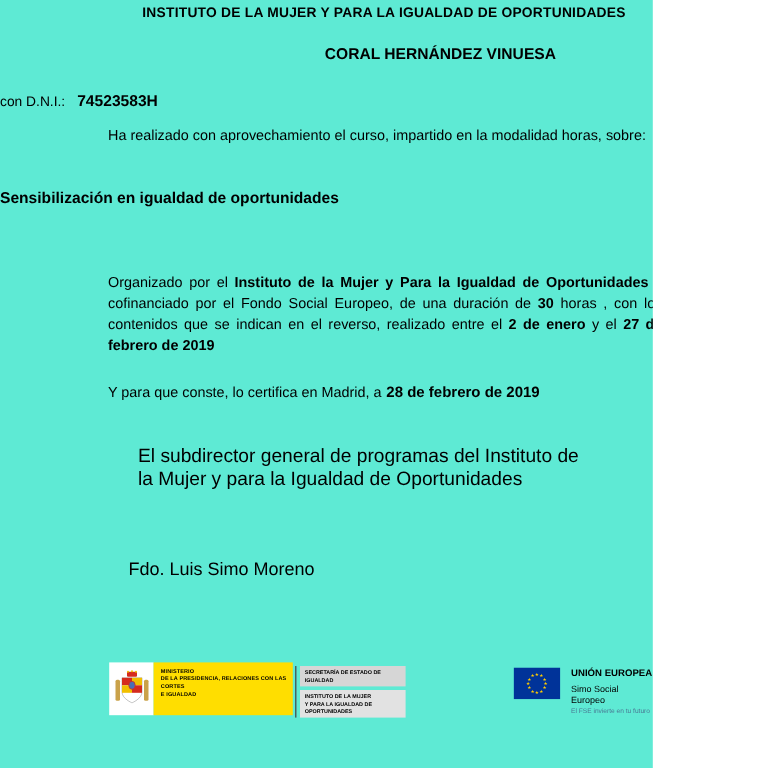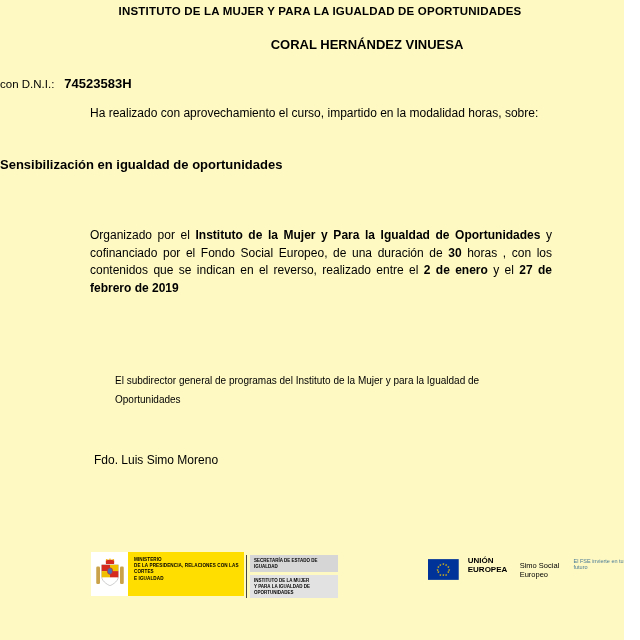--- a/index.html
+++ b/index.html
@@ -1,20 +1,20 @@
 <!DOCTYPE html>
 <html><head>
 <meta charset="utf-8">
 <style>
   html, body { margin: 0; padding: 0; background: #ffffff; }
   .page {
     position: relative;
-    width: 624px;
+    width: 544px;
     height: 640px;
-    background: #fef9c3;
+    background: #5eead4;
     font-family: "Liberation Sans", sans-serif;
     color: #000000;
     overflow: hidden;
     text-decoration: underline;
   }
   .b { font-weight: bold; }
 
   .doc-title {
     position: absolute; top: 5px; left: 0; width: 640px;
     font-size: 11.5px; font-weight: bold; text-align: center;
@@ -39,25 +39,25 @@
   .course-title {
     position: absolute; top: 157px; left: 0; width: 640px;
     font-size: 13px; font-weight: bold; text-align: left;
   }
   .organized { top: 227px; line-height: 17.5px; }
   .certify { top: 318px; text-align: left; }
   .certify .b { margin-left: 4px; font-size: 12.5px; }
 
   .signatory {
     position: absolute; top: 372px; left: 115px; width: 378px;
-    font-size: 10px; line-height: 18.5px; margin: 0;
+    font-size: 16px; line-height: 18.5px; margin: 0;
   }
   .signature {
     position: absolute; top: 449px; left: 90px;
-    font-size: 12px; margin: 4px;
+    font-size: 15px; margin: 17px;
   }
 
   
   .ministry-logo {
     position: absolute; left: 91px; top: 552px;
     width: 153px; height: 44px; display: flex;
   }
   .escudo-box {
     width: 37px; height: 44px; background: #ffffff;
     display: flex; align-items: center; justify-content: center;
@@ -83,21 +83,21 @@
     background: #e2e2e2; font-size: 4.5px; font-weight: bold;
     padding: 3px 4px; line-height: 5.8px;
   }
   .mid-box2 span { display: block; }
 
   .eu-block {
     position: absolute; left: 428px; top: 556px;
     display: flex; gap: 9px; align-items: flex-start;
   }
   .eu-flag { width: 40px; height: 27px; display: block; }
-  .eu-text { display: flex; }
+  .eu-text { display: flex; flex-direction: column; }
   .eu-title { font-size: 8px; font-weight: bold; }
   .eu-subtitle { font-size: 7.5px; margin-top: 5px; }
   .eu-tagline { font-size: 5.5px; color: #4a7a95; margin-top: 2px; }
 </style>
 </head>
 <body>
 
 <div class="page">
 
   <div class="doc-title">INSTITUTO DE LA MUJER Y PARA LA IGUALDAD DE OPORTUNIDADES</div>
@@ -109,20 +109,23 @@
   </div>
 
   <p class="para intro">Ha realizado con aprovechamiento el curso, impartido en la modalidad horas, sobre:</p>
 
   <div class="course-title">Sensibilización en igualdad de oportunidades</div>
 
   <p class="para organized">
     <span>Organizado por el </span><span class="b">Instituto de la Mujer y Para la Igualdad de Oportunidades</span><span> y cofinanciado por el Fondo Social Europeo, de una duración de </span><span class="b">30</span><span> horas , con los contenidos que se indican en el reverso, realizado entre el </span><span class="b">2 de enero</span><span> y el </span><span class="b">27 de febrero de 2019</span>
   </p>
 
+  <p class="para certify">
+    <span>Y para que conste, lo certifica en Madrid, a</span><span class="b">28 de febrero de 2019</span>
+  </p>
 
   <p class="signatory">El subdirector general de programas del Instituto de la Mujer y para la Igualdad de Oportunidades</p>
 
   <p class="signature">Fdo. Luis Simo Moreno</p>
 
   <div class="ministry-logo">
     <div class="escudo-box">
       <svg width="30" height="36" viewBox="0 0 36 40" aria-hidden="true">
 
         <rect x="13" y="3" width="10" height="5" rx="1" fill="#d52b1e"></rect>

